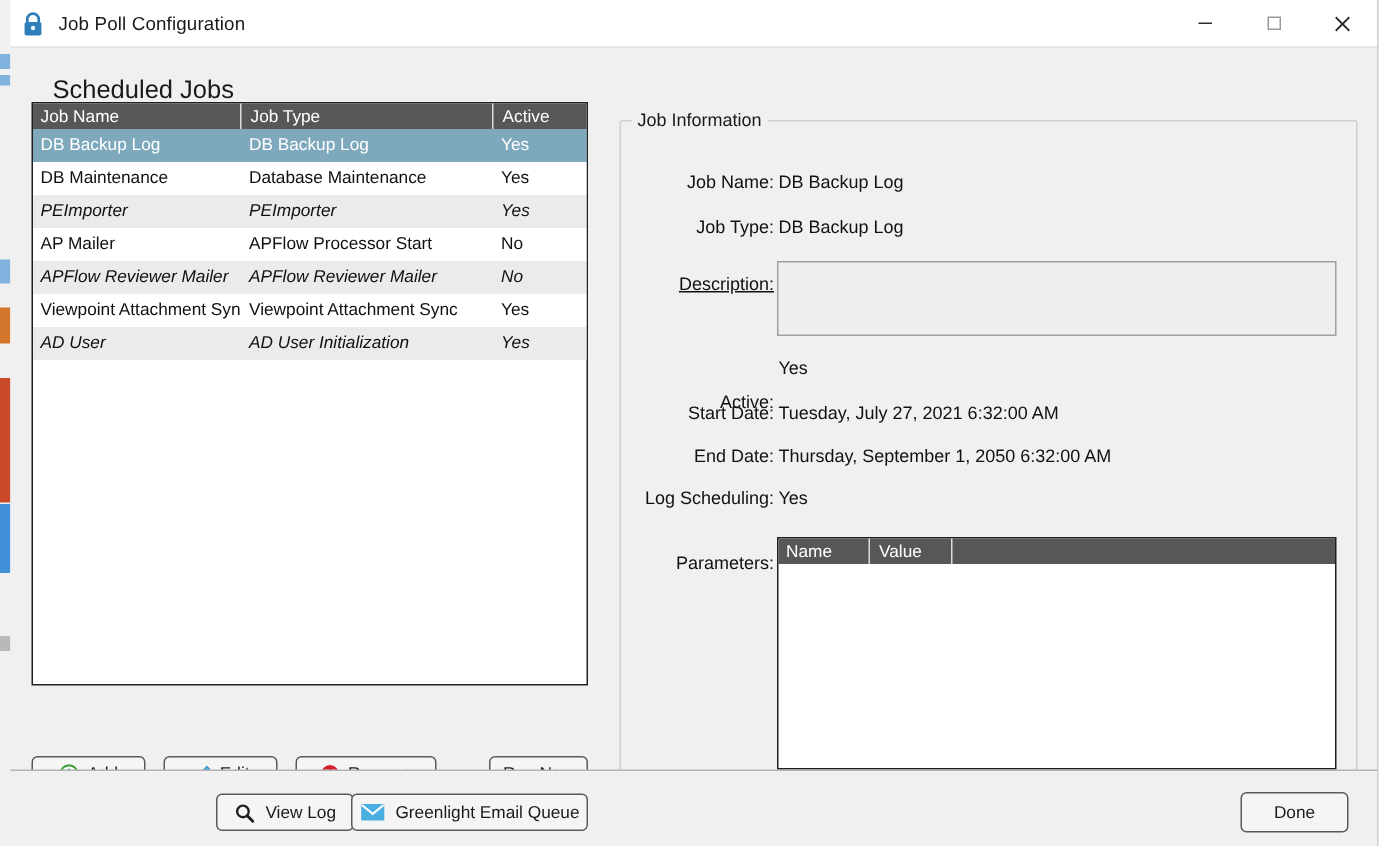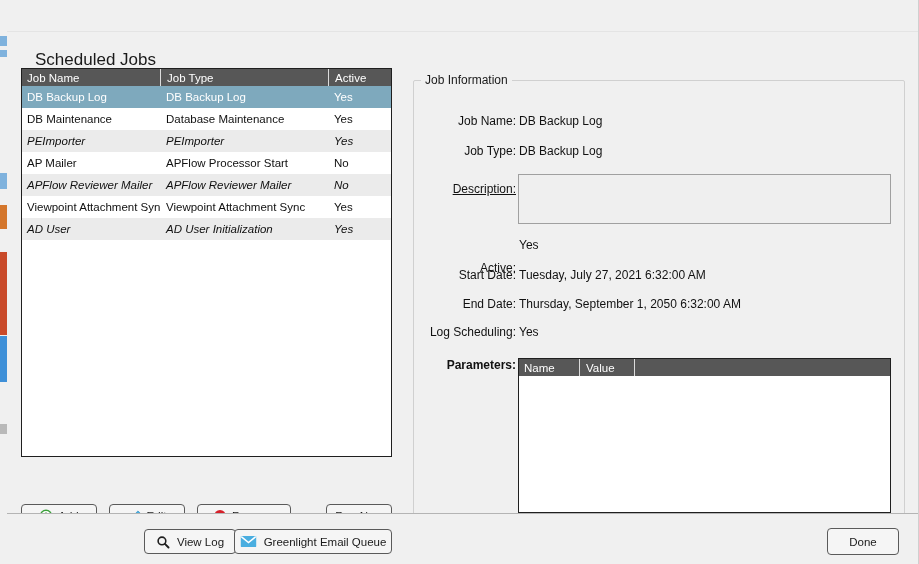--- a/index.html
+++ b/index.html
@@ -193,20 +193,46 @@
     <div class="strip" style="background: rgb(127, 178, 221); top: 50px; height: 7px;"></div>
     <div class="strip" style="background: rgb(127, 178, 221); top: 173px; height: 16px;"></div>
     <div class="strip" style="background: rgb(212, 118, 44); top: 205px; height: 24px;"></div>
     <div class="strip" style="background: rgb(201, 74, 42); top: 252px; height: 83px;"></div>
     <div class="strip" style="background: rgb(63, 144, 216); top: 336px; height: 46px;"></div>
     <div class="strip" style="background: rgb(185, 185, 185); top: 424px; height: 10px;"></div>
   </div>
 
 <div id="window">
 
+  <div id="titlebar">
+    <svg id="lock-icon" viewBox="0 0 16 16">
+      <path d="M4.6 7V5.2a3.4 3.4 0 0 1 6.8 0V7" fill="none" stroke="#2f7fba" stroke-width="1.6"></path>
+      <rect x="3" y="6.8" width="10" height="8" rx="1.2" fill="#2f7fba"></rect>
+      <circle cx="8" cy="10.4" r="1.3" fill="#e8f2fa"></circle>
+    </svg>
+    <span id="title-text">Job Poll Configuration</span>
+    <div class="win-btns">
+      <div class="win-btn">
+        <svg width="11" height="11" viewBox="0 0 11 11">
+          <line x1="1" y1="5.5" x2="10" y2="5.5" stroke="currentColor" stroke-width="1"></line>
+        </svg>
+      </div>
+      <div class="win-btn">
+        <svg width="11" height="11" viewBox="0 0 11 11">
+          <rect x="1.5" y="1.5" width="8" height="8" fill="none" stroke="#9a9a9a" stroke-width="1"></rect>
+        </svg>
+      </div>
+      <div class="win-btn close">
+        <svg width="12" height="12" viewBox="0 0 12 12">
+          <line x1="1.5" y1="1.5" x2="10.5" y2="10.5" stroke="currentColor" stroke-width="1.2"></line>
+          <line x1="10.5" y1="1.5" x2="1.5" y2="10.5" stroke="currentColor" stroke-width="1.2"></line>
+        </svg>
+      </div>
+    </div>
+  </div>
 
   <div id="client">
 
     <div id="scheduled-label">Scheduled Jobs</div>
 
     <div id="jobs-grid">
       <div class="grid-header">
         <div class="hcell col1">Job Name</div>
         <div class="hcell col2">Job Type</div>
         <div class="hcell col3">Active</div>
@@ -296,21 +322,21 @@
 
     <div class="field-label LLX" style="top:236px;">Start Date:</div>
     <div class="field-value VLX" style="top:236px;">Tuesday, July 27, 2021 6:32:00 AM</div>
 
     <div class="field-label LLX" style="top:265px;">End Date:</div>
     <div class="field-value VLX" style="top:265px;">Thursday, September 1, 2050 6:32:00 AM</div>
 
     <div class="field-label LLX" style="top:293px;">Log Scheduling:</div>
     <div class="field-value VLX" style="top:293px;">Yes</div>
 
-    <div class="field-label LLX" style="top:326px;font-weight:bold;">Parameters:</div>
+    <div class="field-label LLX" style="top:336px;">Parameters:</div>
     <div id="params-grid">
       <div class="grid-header">
         <div class="hcell pcol1">Name</div>
         <div class="hcell pcol2">Value</div>
         <div class="hcell pcol3"></div>
       </div>
       <div class="grid-body" id="params-body"></div>
     </div>
 
     <div id="bottom-sep"></div>

